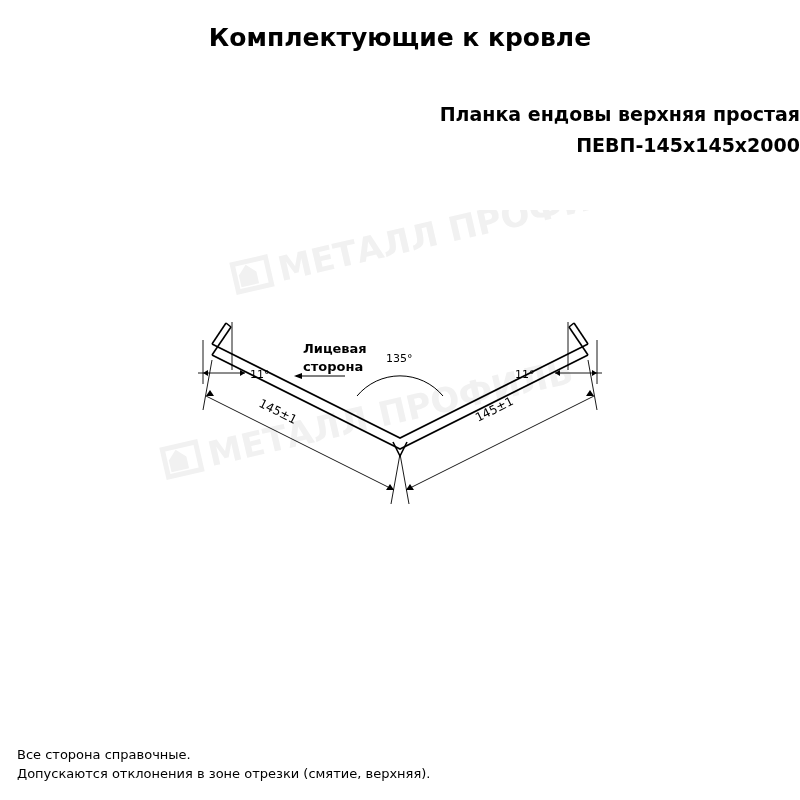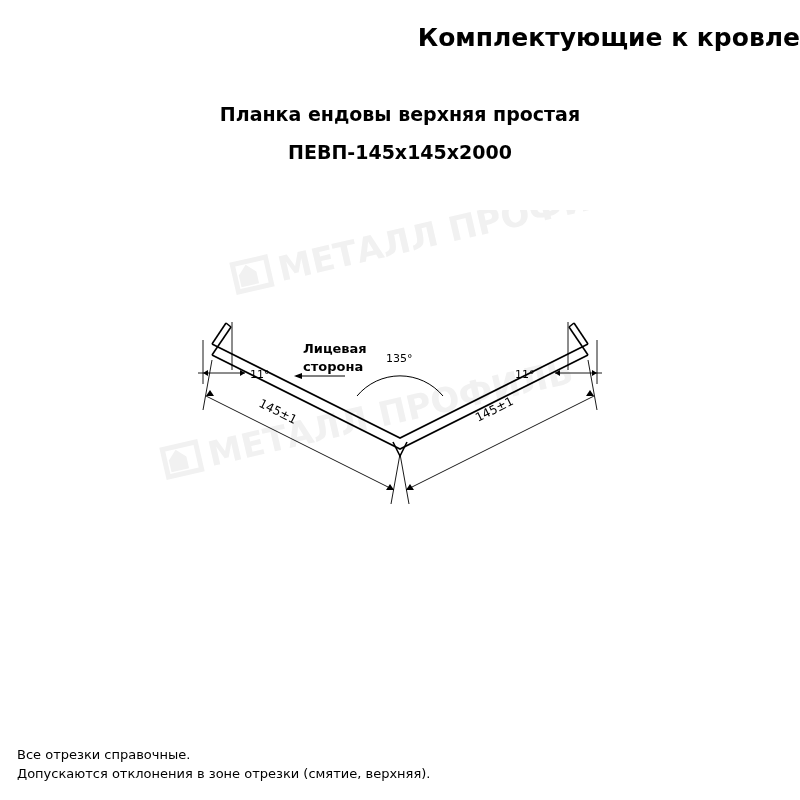--- a/index.html
+++ b/index.html
@@ -24,39 +24,38 @@
     top: 22px;
     left: 0;
     width: 800px;
     text-align: center;
   }
   .main-title {
     font-size: 25px;
     font-weight: bold;
     letter-spacing: 0px;
     line-height: 32px;
-    text-align: right;
   }
   .subtitle-block {
     position: absolute;
     top: 100px;
     left: 0;
     width: 800px;
-    text-align: center;
+    text-align: right;
   }
   .subtitle {
     font-size: 19px;
     font-weight: bold;
     line-height: 28px;
   }
   .code {
     font-size: 19px;
     font-weight: bold;
     line-height: 28px;
-    margin-top: 10px;
+    margin-top: 3px;
   }
   .drawing {
     position: absolute;
     top: 210px;
     left: 0;
     width: 676px;
     height: 360px;
   }
   .watermark {
     position: absolute;
@@ -176,17 +175,17 @@
         <line x1="296" y1="166" x2="345" y2="166"></line>
         <path d="M302,163 L294,166 L302,169 Z" fill="#000000" stroke="none"></path>
       </g>
       <text x="303" y="143" font-size="13" font-weight="bold" fill="#000000">Лицевая</text>
       <text x="303" y="161" font-size="13" font-weight="bold" fill="#000000">сторона</text>
 
     </svg>
   </div>
 
   <div class="footer">
-    <div>Все отрезки справочные.</div>
+    <div>Все сторона справочные.</div>
     <div>Допускаются отклонения в зоне отрезки (смятие, верхняя).</div>
   </div>
 
 </div>
 
 </body></html>

